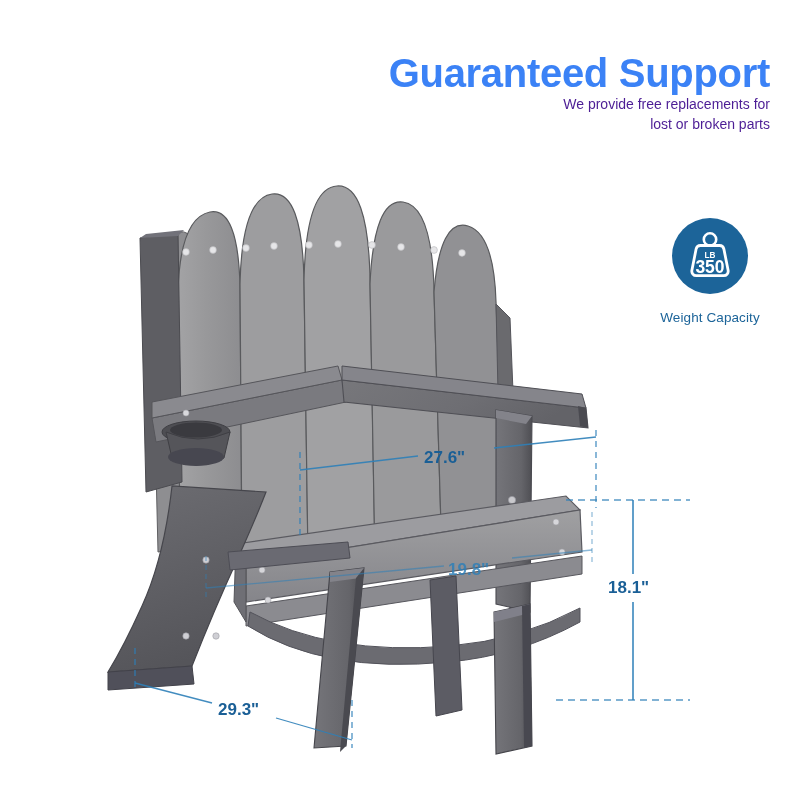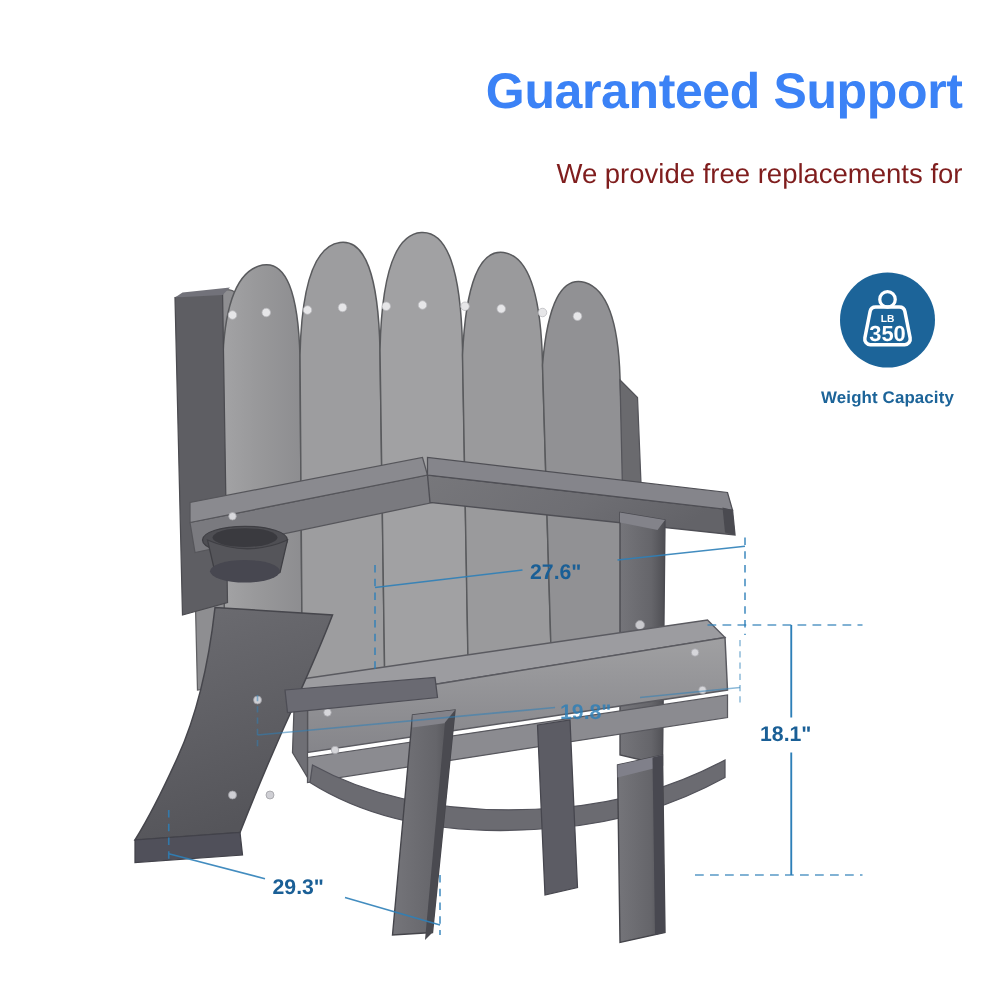--- a/index.html
+++ b/index.html
@@ -27,24 +27,24 @@
   }
   #headline {
     font-size: 40px;
     font-weight: bold;
     color: #3b82f6;
     letter-spacing: -0.3px;
     line-height: 1.08;
     margin: 0;
   }
   #subhead {
-    margin-top: 28px;
-    font-size: 22px;
+    margin-top: 0;
+    font-size: 14px;
     font-weight: normal;
-    color: #7f1d1d;
+    color: #4c1d95;
     line-height: 1.42;
   }
   #subhead .sub-line { display: block; }
 
   
   #badge-block {
     position: absolute;
     left: 640px;
     top: 218px;
     width: 140px;
@@ -55,21 +55,21 @@
     height: 76px;
     border-radius: 50%;
     background: #1c6499;
     margin: 0 auto;
     position: relative;
   }
   #badge-circle svg { display: block; }
   #badge-label {
     margin-top: 16px;
     font-size: 13.5px;
-    font-weight: bold;
+    font-weight: normal;
     color: #1c6499;
     letter-spacing: 0.1px;
     white-space: nowrap;
   }
 
   
   #chair-figure {
     position: absolute;
     left: 0;
     top: 0;
@@ -92,20 +92,21 @@
 </style>
 </head>
 <body>
 
 <div id="stage">
 
   <div id="header-block">
     <div id="headline">Guaranteed Support</div>
     <div id="subhead">
       <span class="sub-line">We provide free replacements for</span>
+      <span class="sub-line">lost or broken parts</span>
     </div>
   </div>
 
   <div id="badge-block">
     <div id="badge-circle">
       <svg width="76" height="76" viewBox="0 0 76 76">
 
         <circle cx="38" cy="21.5" r="6.2" fill="none" stroke="#ffffff" stroke-width="2.6"></circle>
 
         <path d="M28.5 27.5 h19 a4.5 4.5 0 0 1 4.4 3.6 l4.2 21.2

